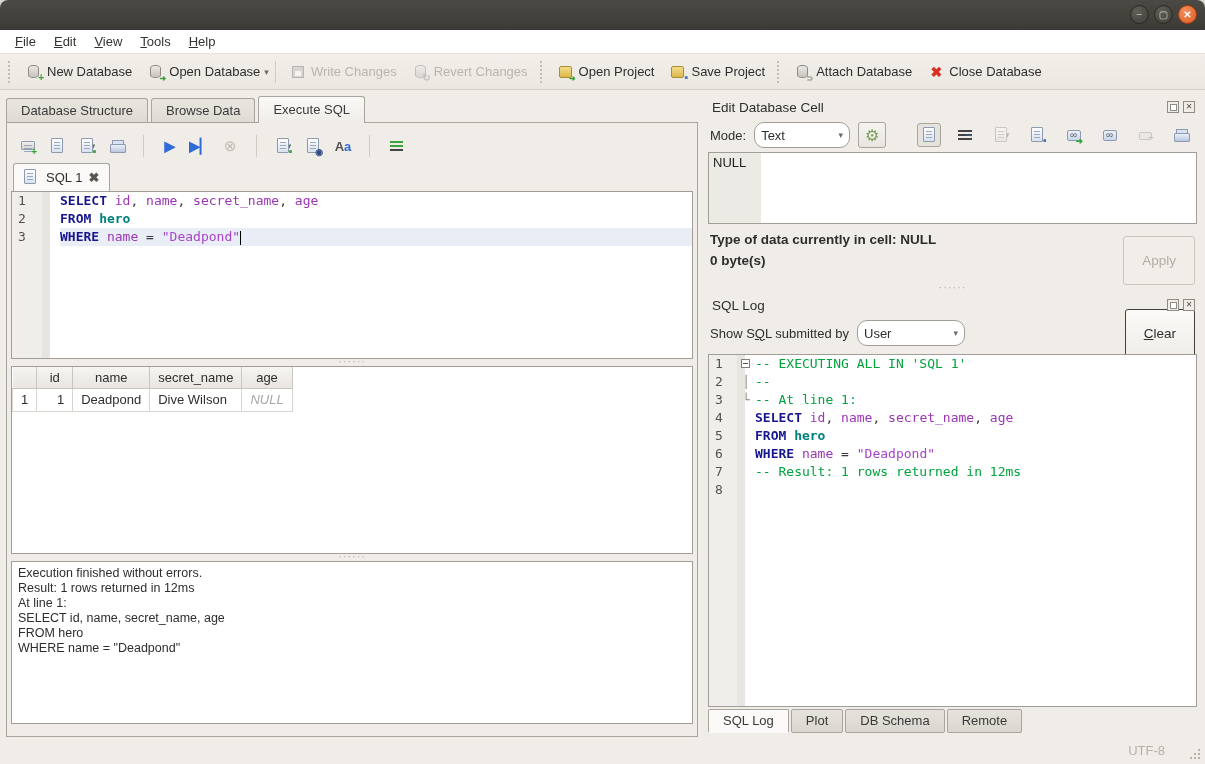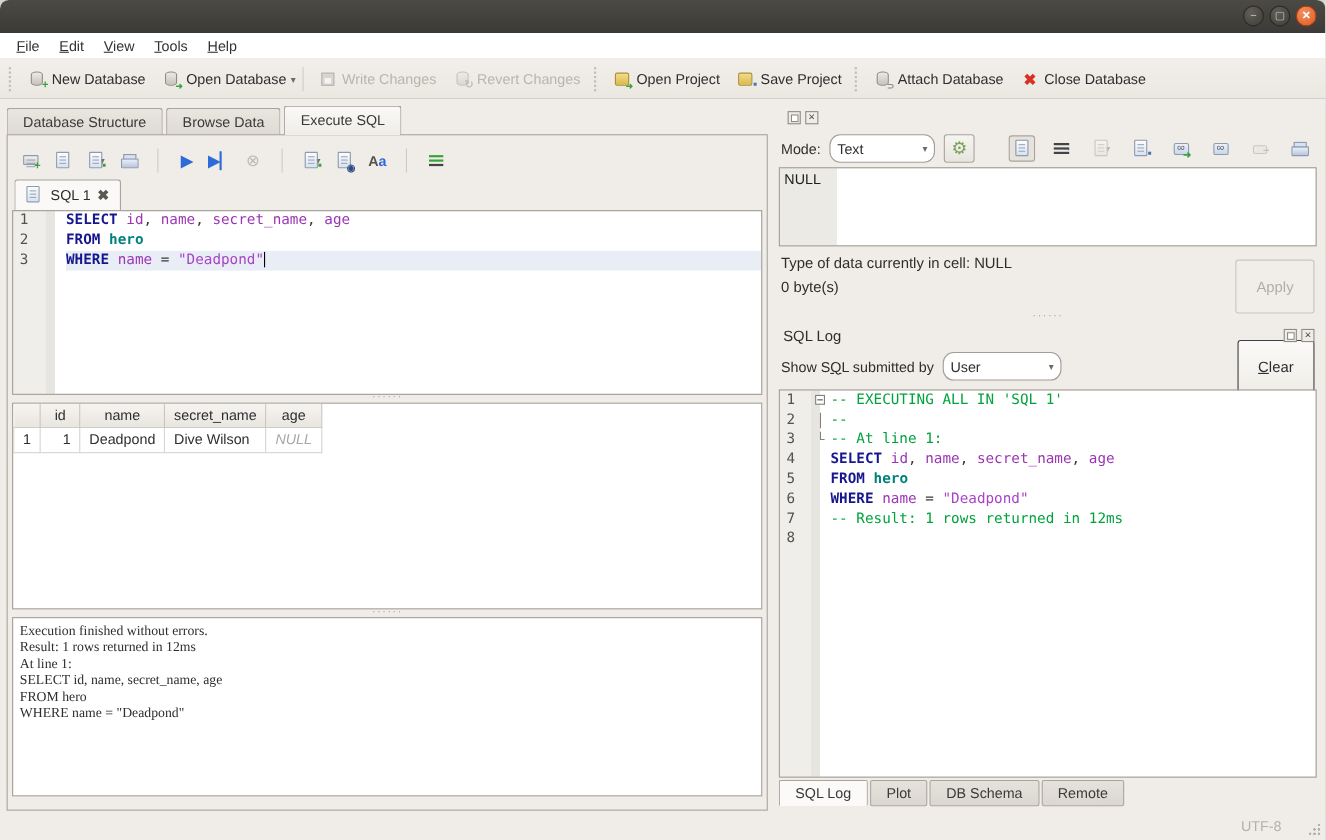--- a/index.html
+++ b/index.html
@@ -90,21 +90,21 @@
   .table-box { height:188px; flex:0 0 188px; border:1px solid #A29D96; background:#FFF; overflow:hidden; }
   table.results { border-collapse:collapse; font-size:13px; }
   table.results th { background:linear-gradient(#F6F4F1,#E9E6E1); border:1px solid #C9C5BF; border-top:none; font-weight:normal; padding:2px 8px; height:21px; }
   table.results th:first-child { border-left:none; width:24px; }
   table.results td { border:1px solid #D8D4CE; padding:2px 8px; height:23px; background:#FFF; }
   td.rowhdr { background:linear-gradient(#F6F4F1,#E9E6E1); border-color:#C9C5BF; text-align:left; width:24px; }
   td.num { text-align:right; width:36px; }
   td.null { color:#A7A7A7; font-style:italic; background:#F4F4F4; }
 
   
-  .msg-box { flex:1 1 auto; border:1px solid #A29D96; background:#FFF; font-family:Liberation Serif, serif; font-size:12.5px; line-height:15px; padding:4px 6px; white-space:pre; overflow:hidden; min-height:0; margin-bottom:6px; }
+  .msg-box { flex:1 1 auto; border:1px solid #A29D96; background:#FFF; font-family:Liberation Sans, sans-serif; font-size:12.5px; line-height:15px; padding:4px 6px; white-space:pre; overflow:hidden; min-height:0; margin-bottom:6px; }
 
   
   .panel-header { height:24px; flex:0 0 24px; display:flex; align-items:center; padding:2px 2px 0 4px; }
   .panel-header .ph-title { flex:1; font-size:13.5px; color:#2E2E2E; }
   .ph-btn { width:12px; height:12px; border:1px solid #8F8B85; margin-left:4px; position:relative; background:#F0EDE8; font-size:8px; line-height:10px; text-align:center; color:#55524C; }
   .ph-btn.float::after { content:""; position:absolute; left:2px; top:2px; width:5px; height:5px; border:1px solid #8F8B85; background:#FFF; }
 
   .mode-row { height:34px; flex:0 0 34px; display:flex; align-items:center; gap:8px; padding:0 2px; }
   .select { display:inline-flex; align-items:center; justify-content:space-between; background:#FFF; border:1px solid #A29D96; border-radius:10px; height:26px; padding:0 6px; }
   .select .sel-caret { color:#6E6A64; font-size:9px; margin-left:8px; }
@@ -121,21 +121,21 @@
   .link-ic::after { content:"∞"; position:absolute; left:2px; top:-2px; color:#666; font-size:10px; }
   .null-ic { position:absolute; left:2px; top:5px; width:13px; height:8px; background:#E6E3DD; border:1px solid #9F9B94; border-radius:2px; }
   .null-ic::after { content:"−"; position:absolute; right:-3px; bottom:-4px; color:#8F8B84; font-size:10px; font-weight:bold; }
   .printer { width:14px; height:12px; position:relative; }
   .printer::before { content:""; position:absolute; left:2px; top:0; width:10px; height:4px; background:#D9E2F0; border:1px solid #8D9BB0; }
   .printer::after { content:""; position:absolute; left:0; top:4px; width:14px; height:7px; background:linear-gradient(#EAF0FA,#B9C6DC); border:1px solid #8D9BB0; border-radius:1px; }
 
   .cell-box { height:72px; flex:0 0 72px; border:1px solid #A29D96; background:linear-gradient(90deg,#ECEAE5 0 52px,#FFF 52px); font-size:13px; padding:2px 0 0 4px; color:#1E1E1E; }
   .cell-info-row { flex:0 0 56px; display:flex; padding:8px 2px 0 2px; }
   .cell-info-col { flex:1; }
-  .cell-info-col div { margin-bottom:6px; font-size:13.5px; }
+  .cell-info-col div { margin-bottom:6px; font-size:13.5px;font-weight:bold; }
   .btn { border:1px solid #404040; border-radius:3px; background:linear-gradient(#FBFAF8,#F0EDE8); padding:16px 18px; font-size:13.5px; color:#2E2E2E; }
   .btn.disabled { color:#B2AEA7; border-color:#C9C5BF; background:#F1EEE9; }
   .apply-btn { align-self:flex-start; margin-top:4px; }
   .accel { text-decoration:underline; }
 
   .show-row { height:38px; flex:0 0 38px; display:flex; align-items:center; gap:8px; padding:2px 2px 6px 2px; }
   .show-row .spacer { flex:1; }
 
   .bottom-tabs { height:30px; flex:0 0 30px; display:flex; align-items:flex-start; padding-top:2px; gap:2px; }
   .btab { padding:3px 14px 4px; border:1px solid #A9A49D; border-radius:2px; background:linear-gradient(#E5E2DC,#DBD7D0); color:#3A3A3A; }
@@ -340,20 +340,21 @@
 At line 1:
 SELECT id, name, secret_name, age
 FROM hero
 WHERE name = "Deadpond"</div>
       </div>
     </div>
 
     <div class="right-pane">
 
       <div class="panel-header">
+        <span class="ph-title">Edit Database Cell</span>
         <span class="ph-btn float"></span>
         <span class="ph-btn">✕</span>
       </div>
 
       <div class="mode-row">
         <span>Mode:</span>
         <span class="select" style="width:96px">
           <span>Text</span>
           <span class="sel-caret">▾</span>
         </span>

